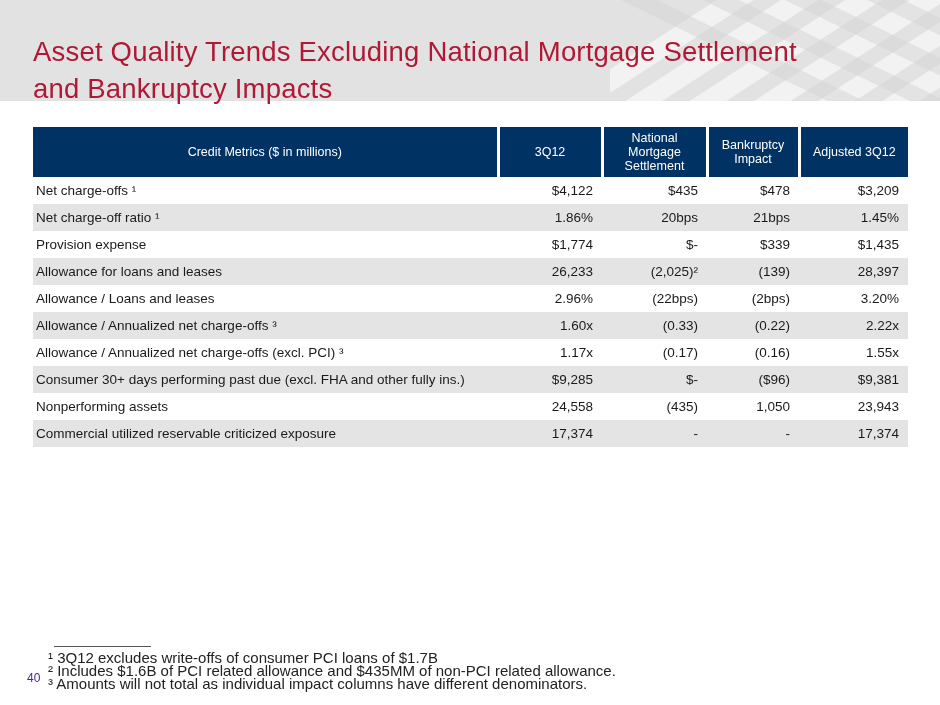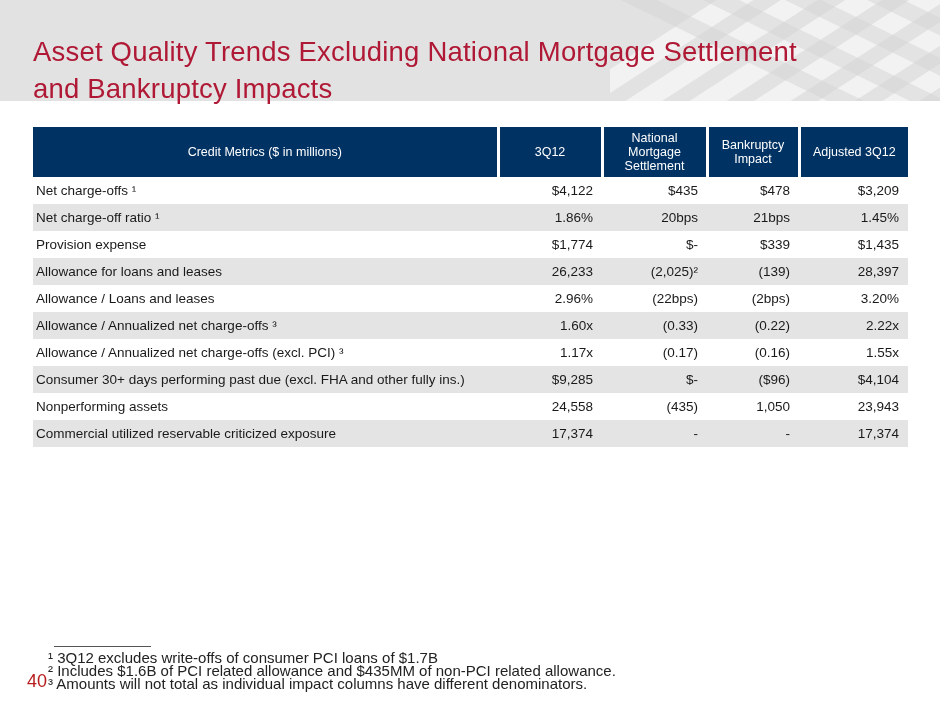--- a/index.html
+++ b/index.html
@@ -43,21 +43,21 @@
   
   .footnotes {
     position:absolute; left:48px; top:646px; width:560px;
     font-size:15px; color:#222; line-height:13px;
   }
   .fn-rule { width:97px; height:0; border-top:1px solid #555; margin:0 0 4px 6px; }
   .fn-line { white-space:nowrap; }
   
   .page-number {
     position:absolute; left:27px; top:671px;
-    color:#b91c1c; font-size:18px; font-weight:400;
+    color:#4c1d95; font-size:12px; font-weight:400;
   }
 </style>
 </head>
 <body>
 
 <div class="slide">
 
   <div class="banner">
     <svg class="flag" viewBox="0 0 330 101" preserveAspectRatio="xMaxYMid slice">
       <g transform="rotate(-33 250 50)" fill="#f2f2f2">
@@ -148,21 +148,21 @@
           <td class="val">1.17x</td>
           <td class="val">(0.17)</td>
           <td class="val">(0.16)</td>
           <td class="val">1.55x</td>
         </tr>
         <tr>
           <td class="label">Consumer 30+ days performing past due (excl. FHA and other fully ins.)</td>
           <td class="val">$9,285</td>
           <td class="val">$-</td>
           <td class="val">($96)</td>
-          <td class="val">$4,104</td>
+          <td class="val">$9,381</td>
         </tr>
         <tr>
           <td class="label">Nonperforming assets</td>
           <td class="val">24,558</td>
           <td class="val">(435)</td>
           <td class="val">1,050</td>
           <td class="val">23,943</td>
         </tr>
         <tr>
           <td class="label">Commercial utilized reservable criticized exposure</td>

